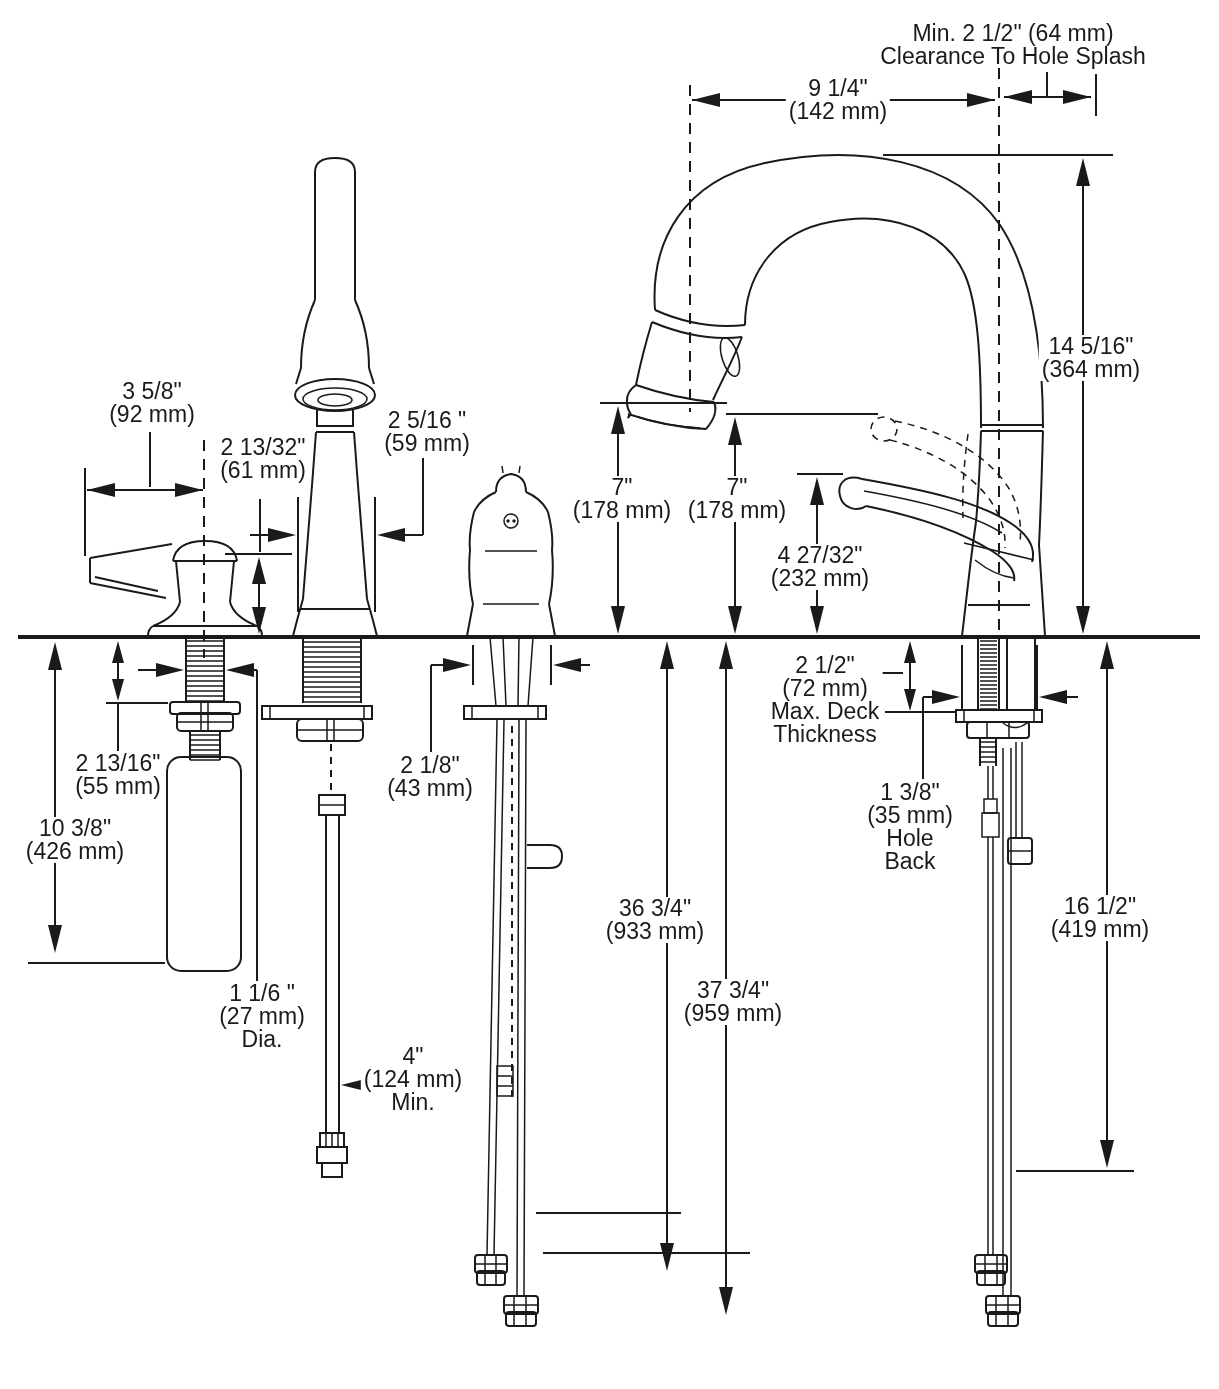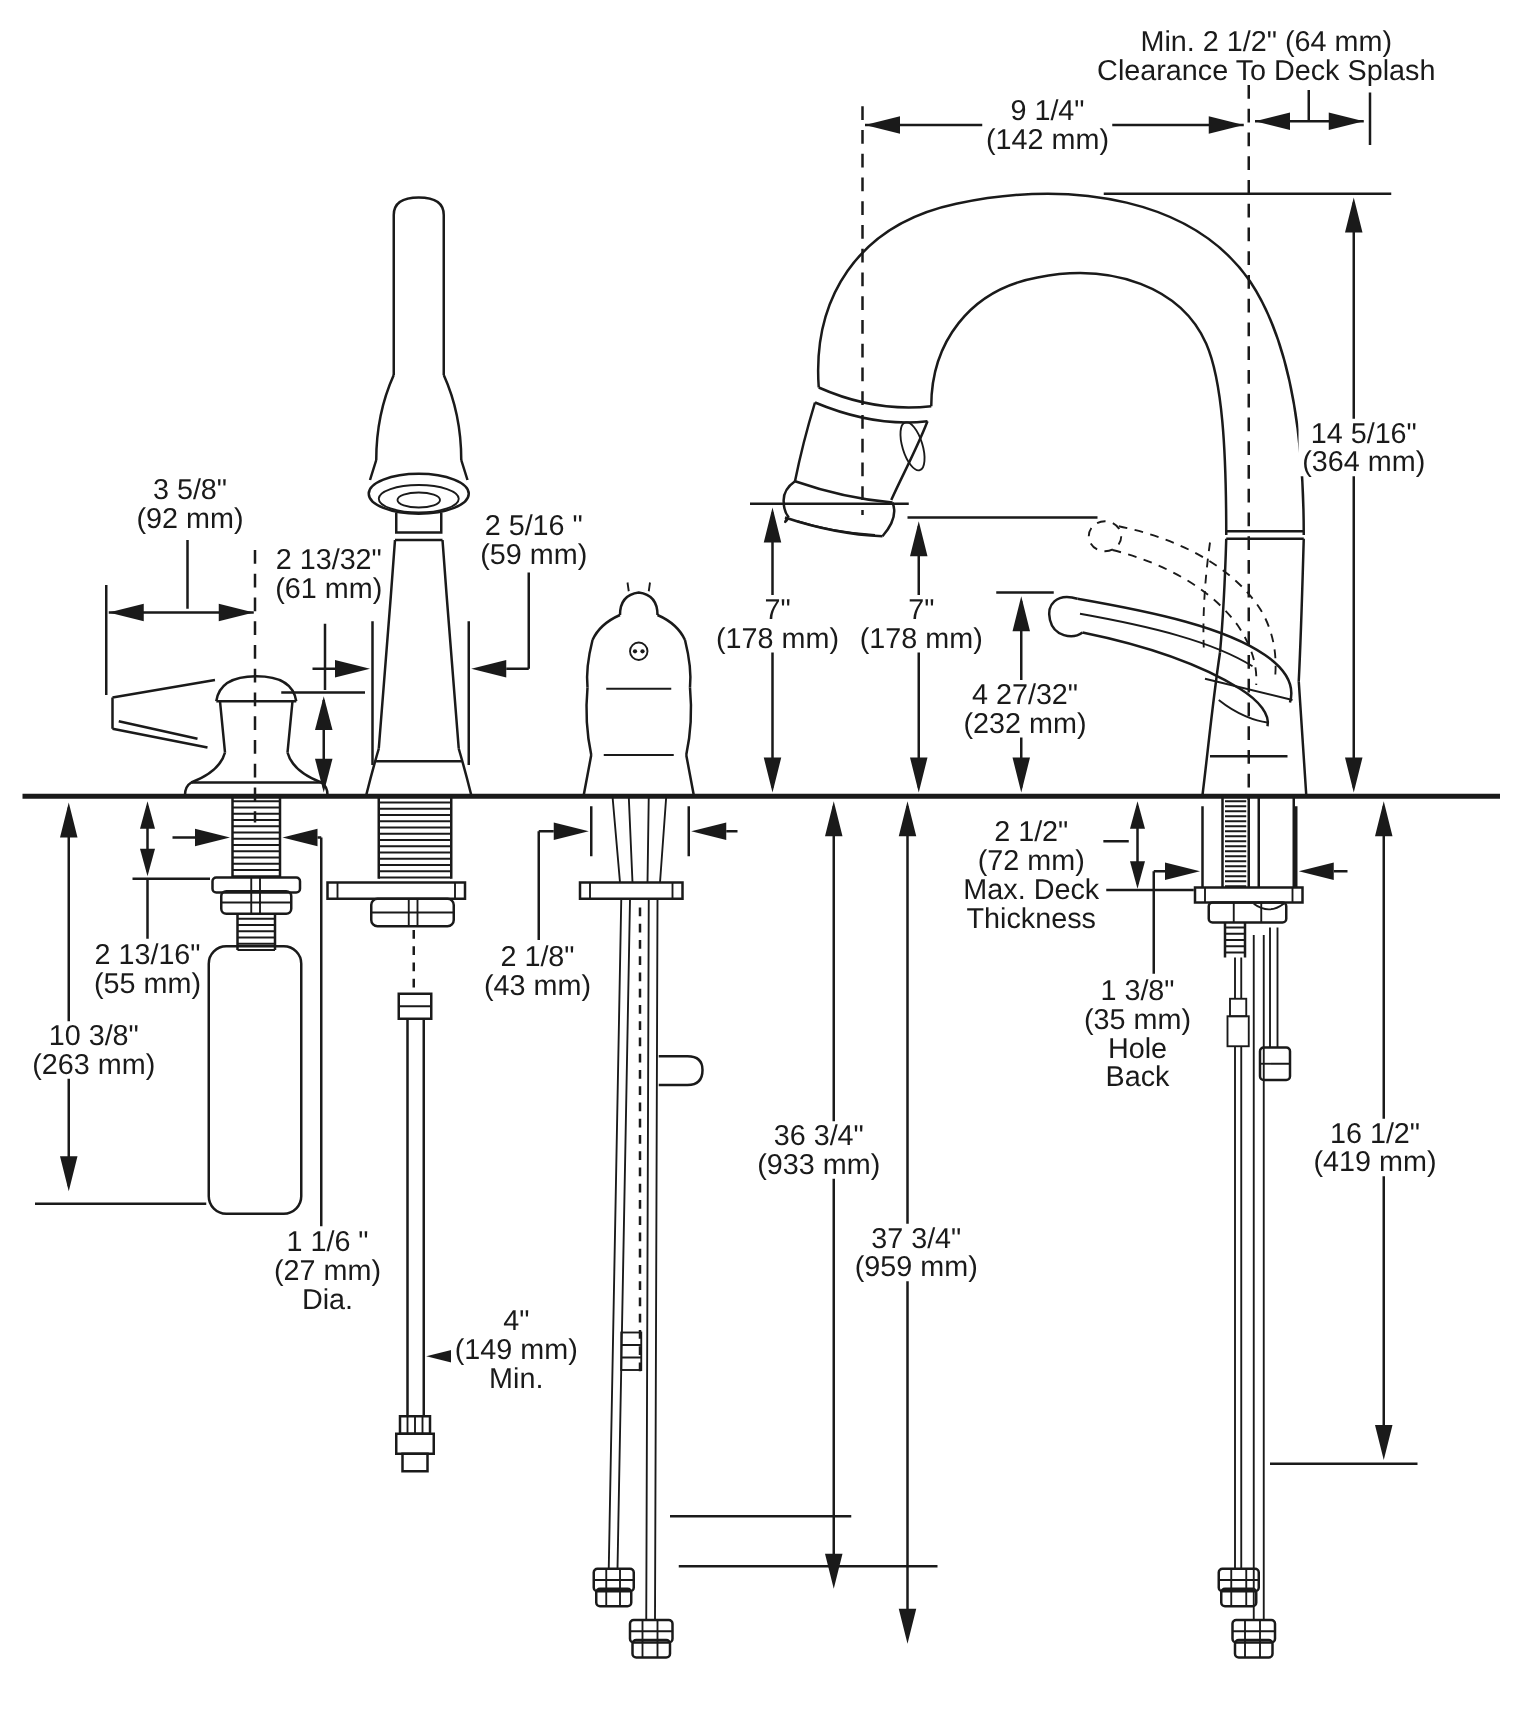--- a/index.html
+++ b/index.html
@@ -236,21 +236,21 @@
     <polygon class="f" points="1107,641 1100,669 1114,669"></polygon>
     <polygon class="f" points="1107,1168 1100,1140 1114,1140"></polygon>
 
     <path class="s" d="M369 1085 H374"></path>
     <polygon class="f" points="341,1085 369,1078 369,1092"></polygon>
   </g>
 </svg>
 
 <div class="lbl" style="left:1013px;top:22px;">
   <div>Min. 2 1/2" (64 mm)</div>
-  <div>Clearance To Deck Splash</div>
+  <div>Clearance To Hole Splash</div>
 </div>
 <div class="lbl" style="left:838px;top:77px;">
   <div>9 1/4"</div>
   <div>(142 mm)</div>
 </div>
 <div class="lbl" style="left:152px;top:380px;">
   <div>3 5/8"</div>
   <div>(92 mm)</div>
 </div>
 <div class="lbl" style="left:263px;top:436px;">
@@ -292,38 +292,38 @@
 <div class="lbl" style="left:1100px;top:895px;">
   <div>16 1/2"</div>
   <div>(419 mm)</div>
 </div>
 <div class="lbl" style="left:118px;top:752px;">
   <div>2 13/16"</div>
   <div>(55 mm)</div>
 </div>
 <div class="lbl" style="left:75px;top:817px;">
   <div>10 3/8"</div>
-  <div>(263 mm)</div>
+  <div>(426 mm)</div>
 </div>
 <div class="lbl" style="left:262px;top:982px;">
   <div>1 1/6 "</div>
   <div>(27 mm)</div>
   <div>Dia.</div>
 </div>
 <div class="lbl" style="left:430px;top:754px;">
   <div>2 1/8"</div>
   <div>(43 mm)</div>
 </div>
 <div class="lbl" style="left:655px;top:897px;">
   <div>36 3/4"</div>
   <div>(933 mm)</div>
 </div>
 <div class="lbl" style="left:733px;top:979px;">
   <div>37 3/4"</div>
   <div>(959 mm)</div>
 </div>
 <div class="lbl" style="left:413px;top:1045px;">
   <div>4"</div>
-  <div>(149 mm)</div>
+  <div>(124 mm)</div>
   <div>Min.</div>
 </div>
 
 </div>
 
 </body></html>

